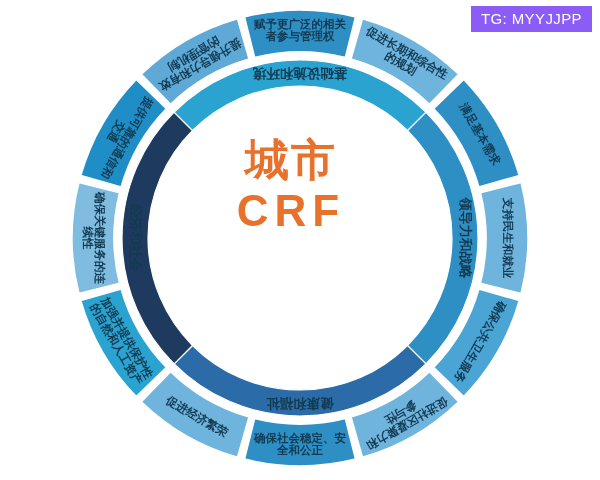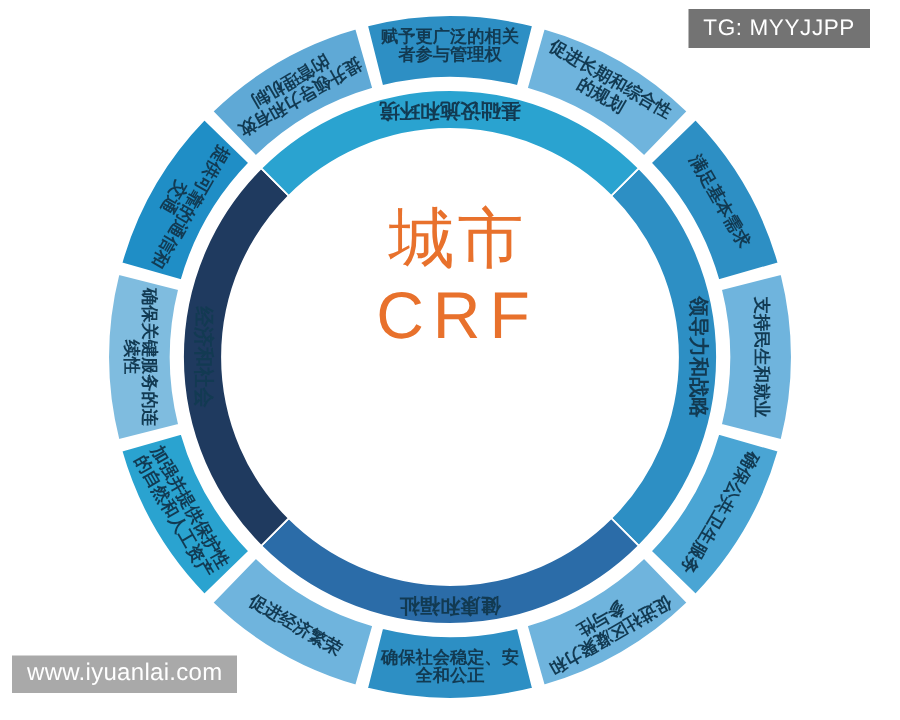--- a/index.html
+++ b/index.html
@@ -32,46 +32,46 @@
     font-weight: bold;
   }
   .outer-label {
     font-size: 11.5px;
   }
   .inner-label {
     font-size: 13.5px;
   }
   .center-title {
     position: absolute;
-    left: 230px;
+    left: 216px;
     top: 138px;
     width: 150px;
     text-align: center;
     color: #e8712c;
-    font-weight: normal;
+    font-weight: bold;
     line-height: 1.02;
     letter-spacing: 2px;
   }
   .center-title .ln {
     display: block;
     font-size: 44px;
     font-family: "DejaVu Sans", "Liberation Sans", sans-serif;
   }
   .center-title .crf {
     display: block;
     font-size: 44px;
     letter-spacing: 6px;
     margin-top: 6px;
     font-family: "Liberation Sans", sans-serif;
   }
   .tag-badge {
     position: absolute;
-    right: 20px;
+    right: 8px;
     top: 6px;
-    background: #737373;
+    background: #8b5cf6;
     color: #ffffff;
     font-size: 15px;
     padding: 4px 10px 5px 10px;
     letter-spacing: 0.4px;
     font-family: "Liberation Sans", sans-serif;
   }
   .watermark {
     position: absolute;
     left: 8px;
     bottom: 18px;
@@ -136,15 +136,14 @@
         <text x="300.00000000000034" y="31" text-anchor="middle" dominant-baseline="middle" transform="rotate(360.0000000000001 300.00000000000034 31)" class="seg-label outer-label" fill="#123a52"><tspan x="300.00000000000034" dy="-6.25">赋予更广泛的相关</tspan><tspan x="300.00000000000034" dy="12.5">者参与管理权</tspan></text>
       </g>
   </svg>
 
   <div class="center-title">
     <span class="ln">城市</span>
     <span class="crf">CRF</span>
   </div>
 
   <div class="tag-badge">TG: MYYJJPP</div>
-  <div class="watermark">www.iyuanlai.com</div>
 
 </div>
 
 </body></html>

